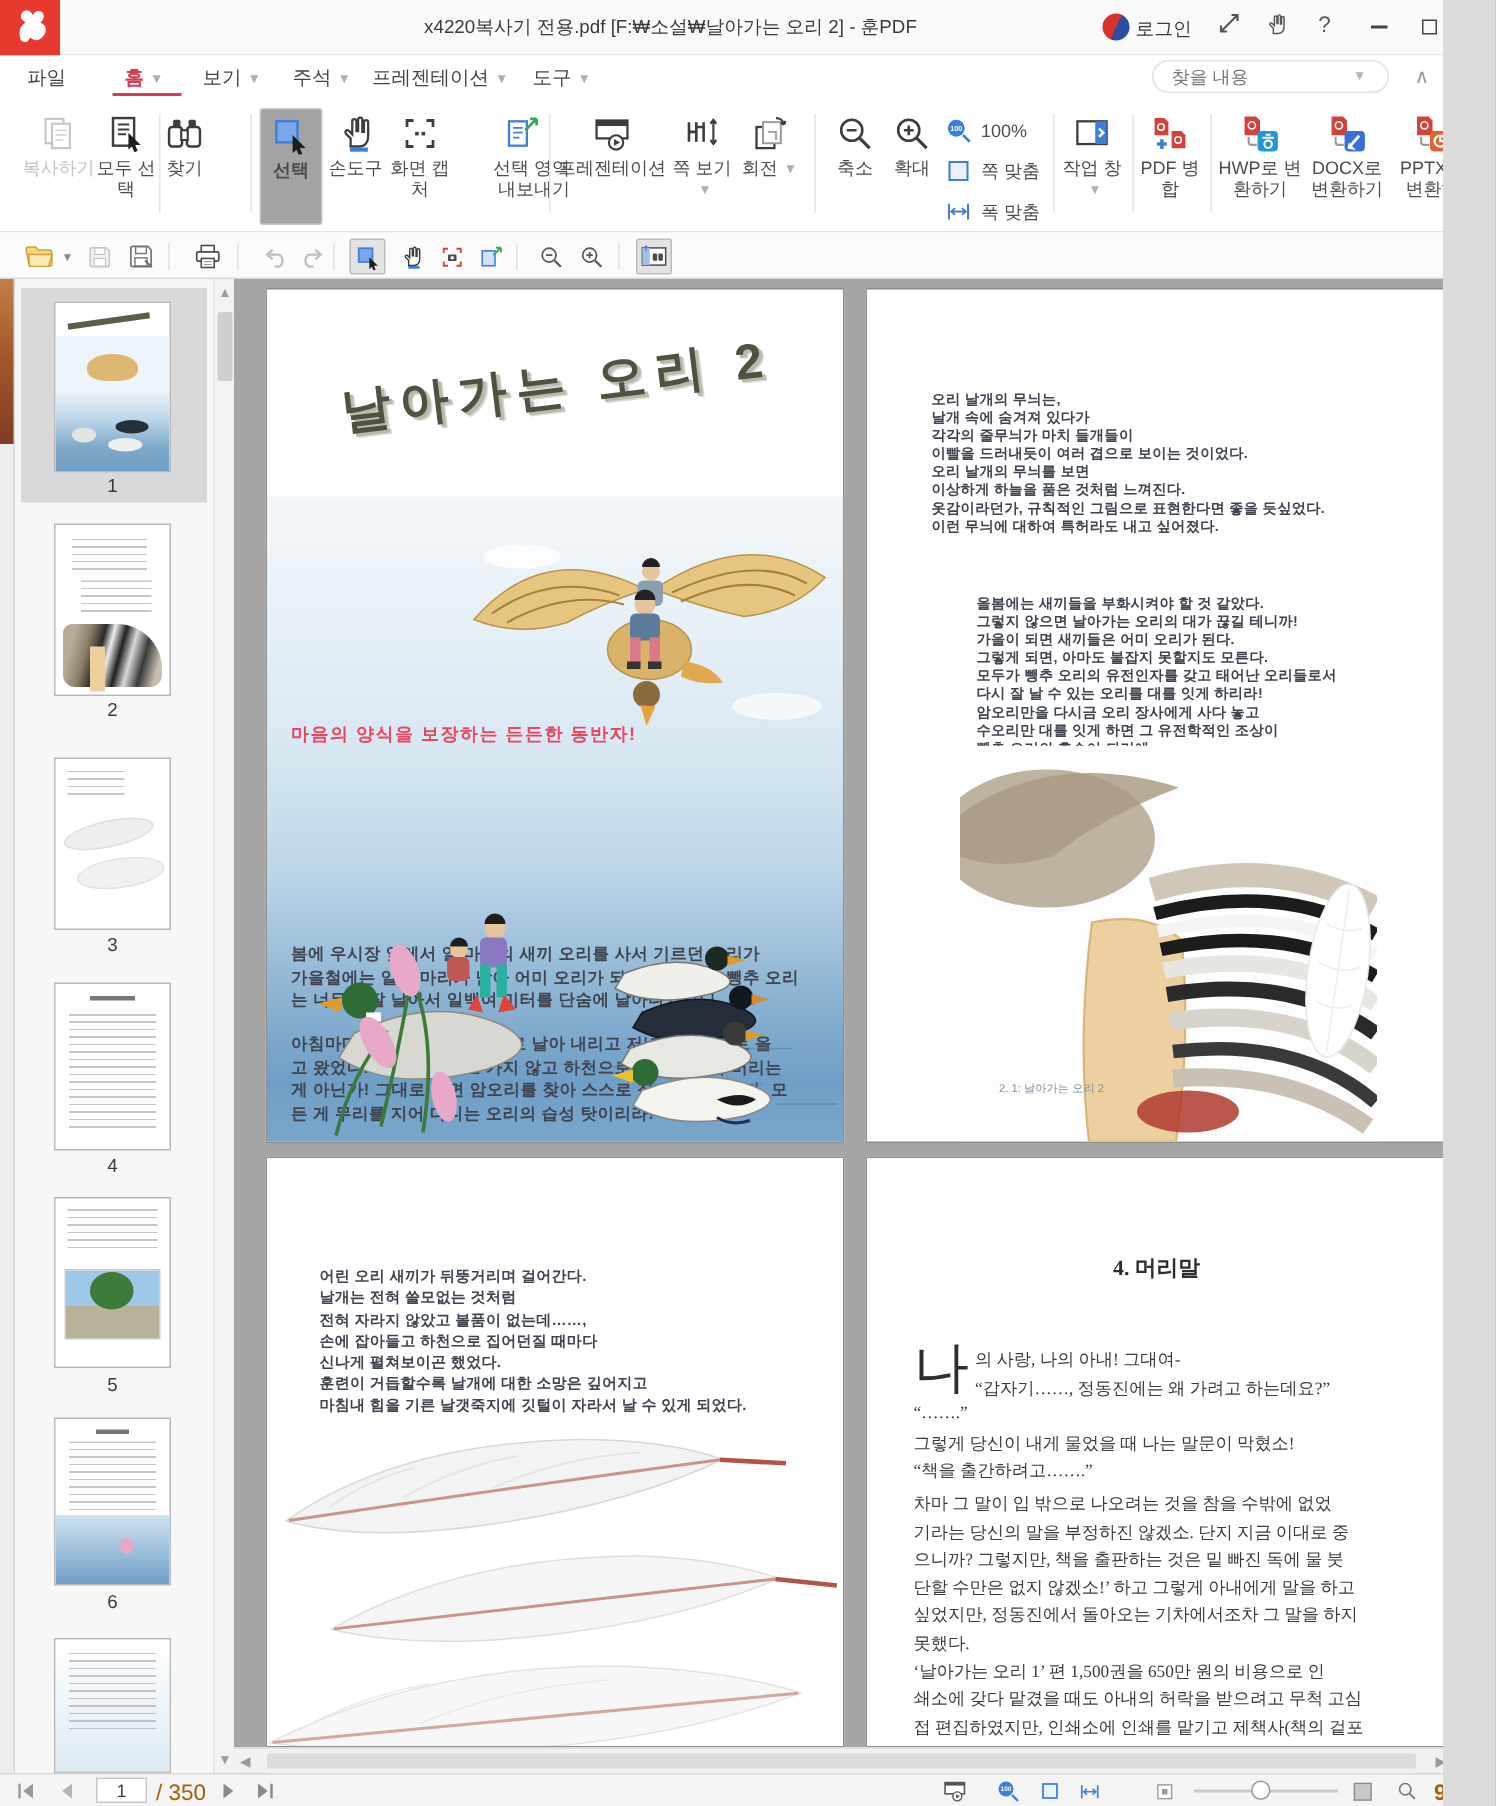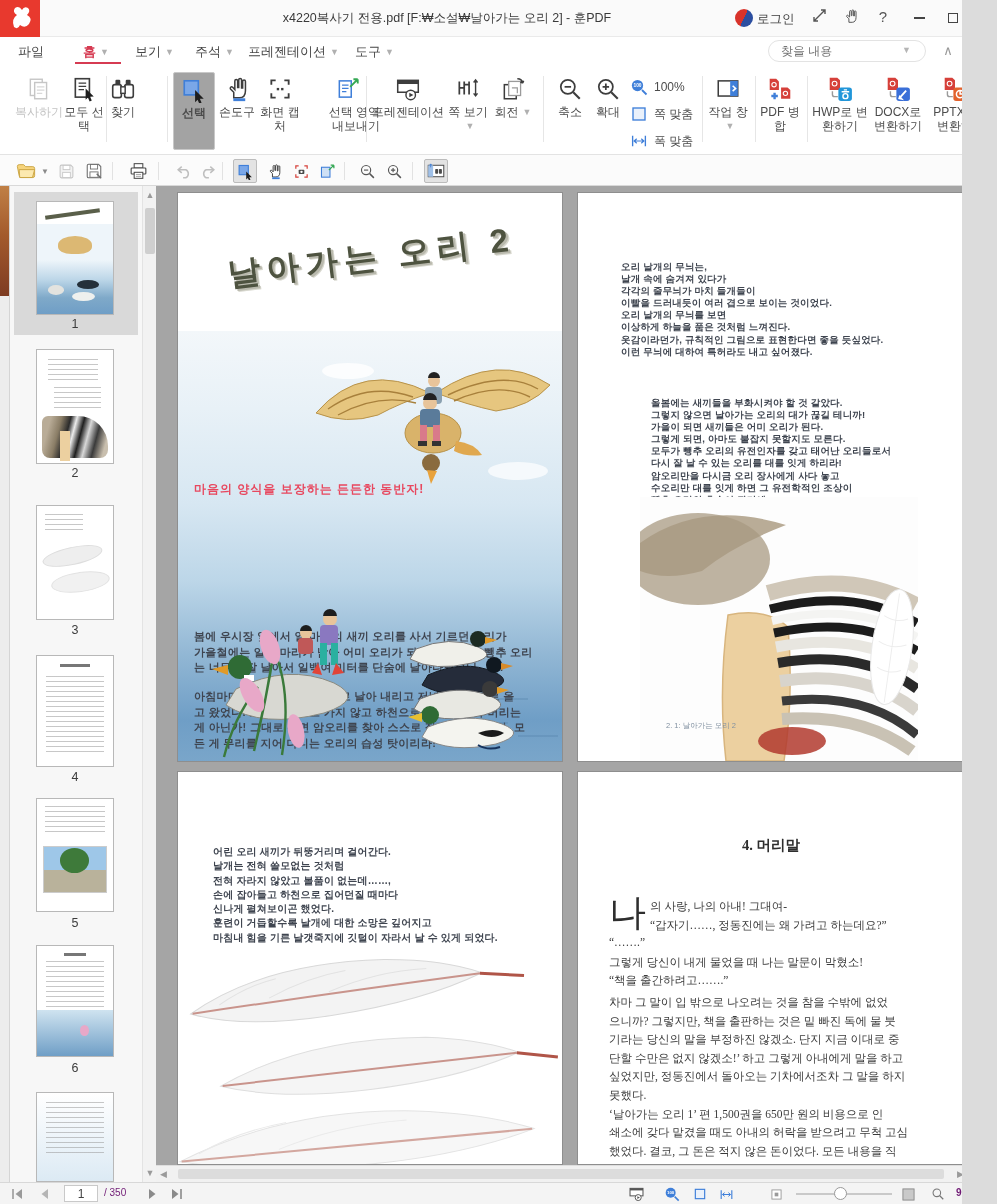--- a/index.html
+++ b/index.html
@@ -83,21 +83,21 @@
   
   .v-scroll{position:absolute;left:968px;top:186px;width:18px;height:979px;background:#f1f1f1;border-left:1px solid #dedede;}
   .h-scroll{position:absolute;left:156px;top:1165px;width:812px;height:17px;background:#f1f1f1;border-top:1px solid #dedede;}
   .corner{position:absolute;left:968px;top:1165px;width:18px;height:17px;background:#ececec;}
   .right-sliver{position:absolute;left:986px;top:40px;width:11px;height:1142px;}
 
   
   .statusbar{position:absolute;left:0;top:1182px;width:997px;height:22px;background:#f4f4f4;border-top:1px solid #d8d8d8;}
   .sb-ic{position:absolute;top:2px;width:20px;height:18px;display:flex;align-items:center;justify-content:center;}
   .page-input{position:absolute;left:64px;top:2px;width:34px;height:17px;border:1px solid #c9c9c9;background:#fff;text-align:center;font-size:12px;color:#444;padding:0;}
-  .sb-txt{position:absolute;top:4px;font-size:10px;color:#701a75;}
+  .sb-txt{position:absolute;top:4px;font-size:15px;color:#a16207;}
 </style>
 </head>
 <body>
 
 <div class="app">
 
   <div class="titlebar">
     <div class="logo">
       <svg width="40" height="37" viewBox="0 0 40 37">
         <path d="M14 27 Q11 19 17 15 Q12 12 15 8 Q19 5 22 10 Q24 6 28 8 Q31 11 27 15 Q33 18 29 24 Q25 29 20 25 Q18 30 14 27Z" fill="#fff"></path>
@@ -686,28 +686,27 @@
           <div>의 사랑, 나의 아내! 그대여-</div>
           <div>“갑자기……, 정동진에는 왜 가려고 하는데요?”</div>
         </div>
       <div class="p4-lines serif" style="position:absolute;left:31px;top:164px;width:330px;font-size:11.5px;">
           <div>“…….”</div>
           <div>그렇게 당신이 내게 물었을 때 나는 말문이 막혔소!</div>
           <div>“책을 출간하려고…….”</div>
         </div>
       <div class="p4-body">
           <div>  차마 그 말이 입 밖으로 나오려는 것을 참을 수밖에 없었</div>
+          <div>기라는 당신의 말을 부정하진 않겠소. 단지 지금 이대로 중</div>
           <div>으니까? 그렇지만, 책을 출판하는 것은 밑 빠진 독에 물 붓</div>
-          <div>기라는 당신의 말을 부정하진 않겠소. 단지 지금 이대로 중</div>
           <div>단할 수만은 없지 않겠소!’ 하고 그렇게 아내에게 말을 하고</div>
           <div>싶었지만, 정동진에서 돌아오는 기차에서조차 그 말을 하지</div>
           <div>못했다.</div>
           <div> ‘날아가는 오리 1’ 편 1,500권을 650만 원의 비용으로 인</div>
           <div>쇄소에 갖다 맡겼을 때도 아내의 허락을 받으려고 무척 고심</div>
-          <div>했었다. 결코, 그 돈은 적지 않은 돈이었다. 모든 내용을 직</div>
           <div>접 편집하였지만, 인쇄소에 인쇄를 맡기고 제책사(책의 겉포</div>
         </div>
     </div>
   </div>
 
   <div class="v-scroll">
     <div class="sarrow" style="top:5px;width:18px;">▲</div>
     <div class="pthumb" style="left:3px;top:22px;height:44px;width:12px;"></div>
     <div class="sarrow" style="top:962px;width:18px;">▼</div>
   </div>

